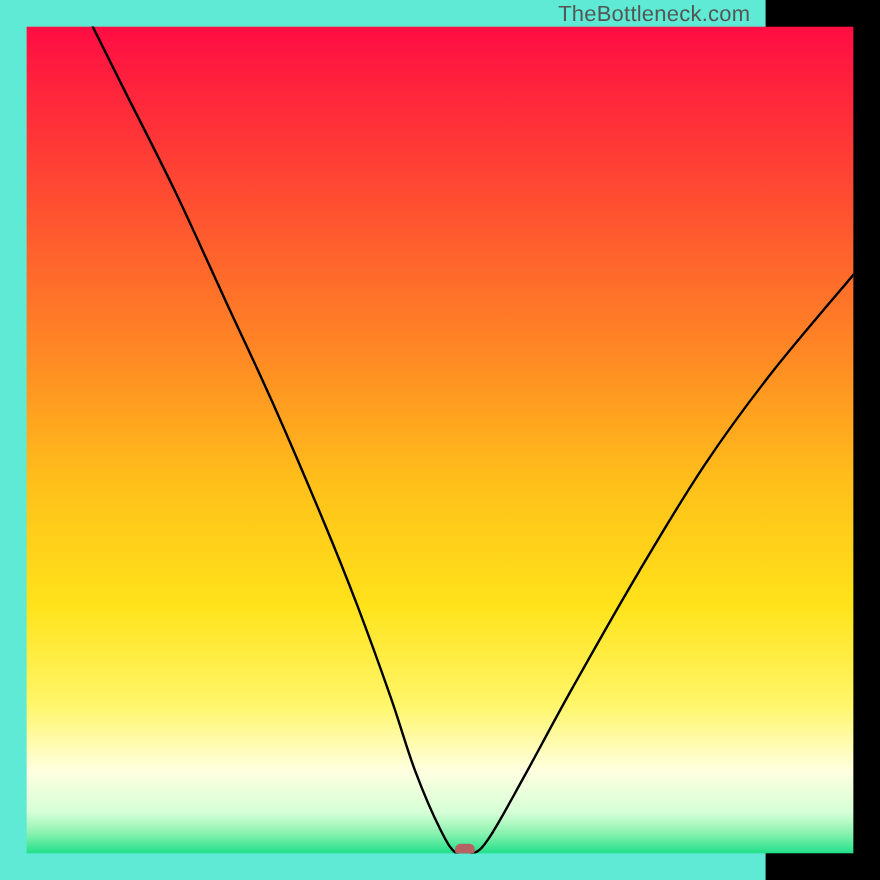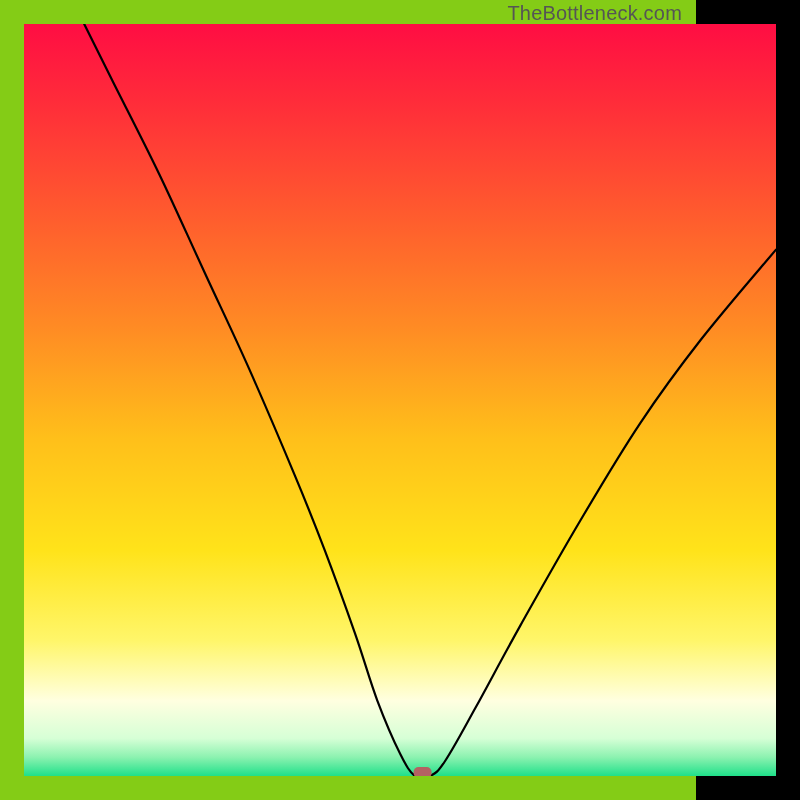--- a/index.html
+++ b/index.html
@@ -8,21 +8,21 @@
     width: 800px;
     height: 800px;
     background: #000;
     overflow: hidden;
     font-family: Arial, Helvetica, sans-serif;
   }
   .frame {
     position: relative;
     width: 696px;
     height: 800px;
-    background: #84cc16;
+    background: #5eead4;
   }
   .watermark {
     position: absolute;
     top: 2px;
     right: 14px;
     color: #555;
     font-size: 20px;
     font-weight: 500;
     letter-spacing: 0.2px;
     z-index: 4;

